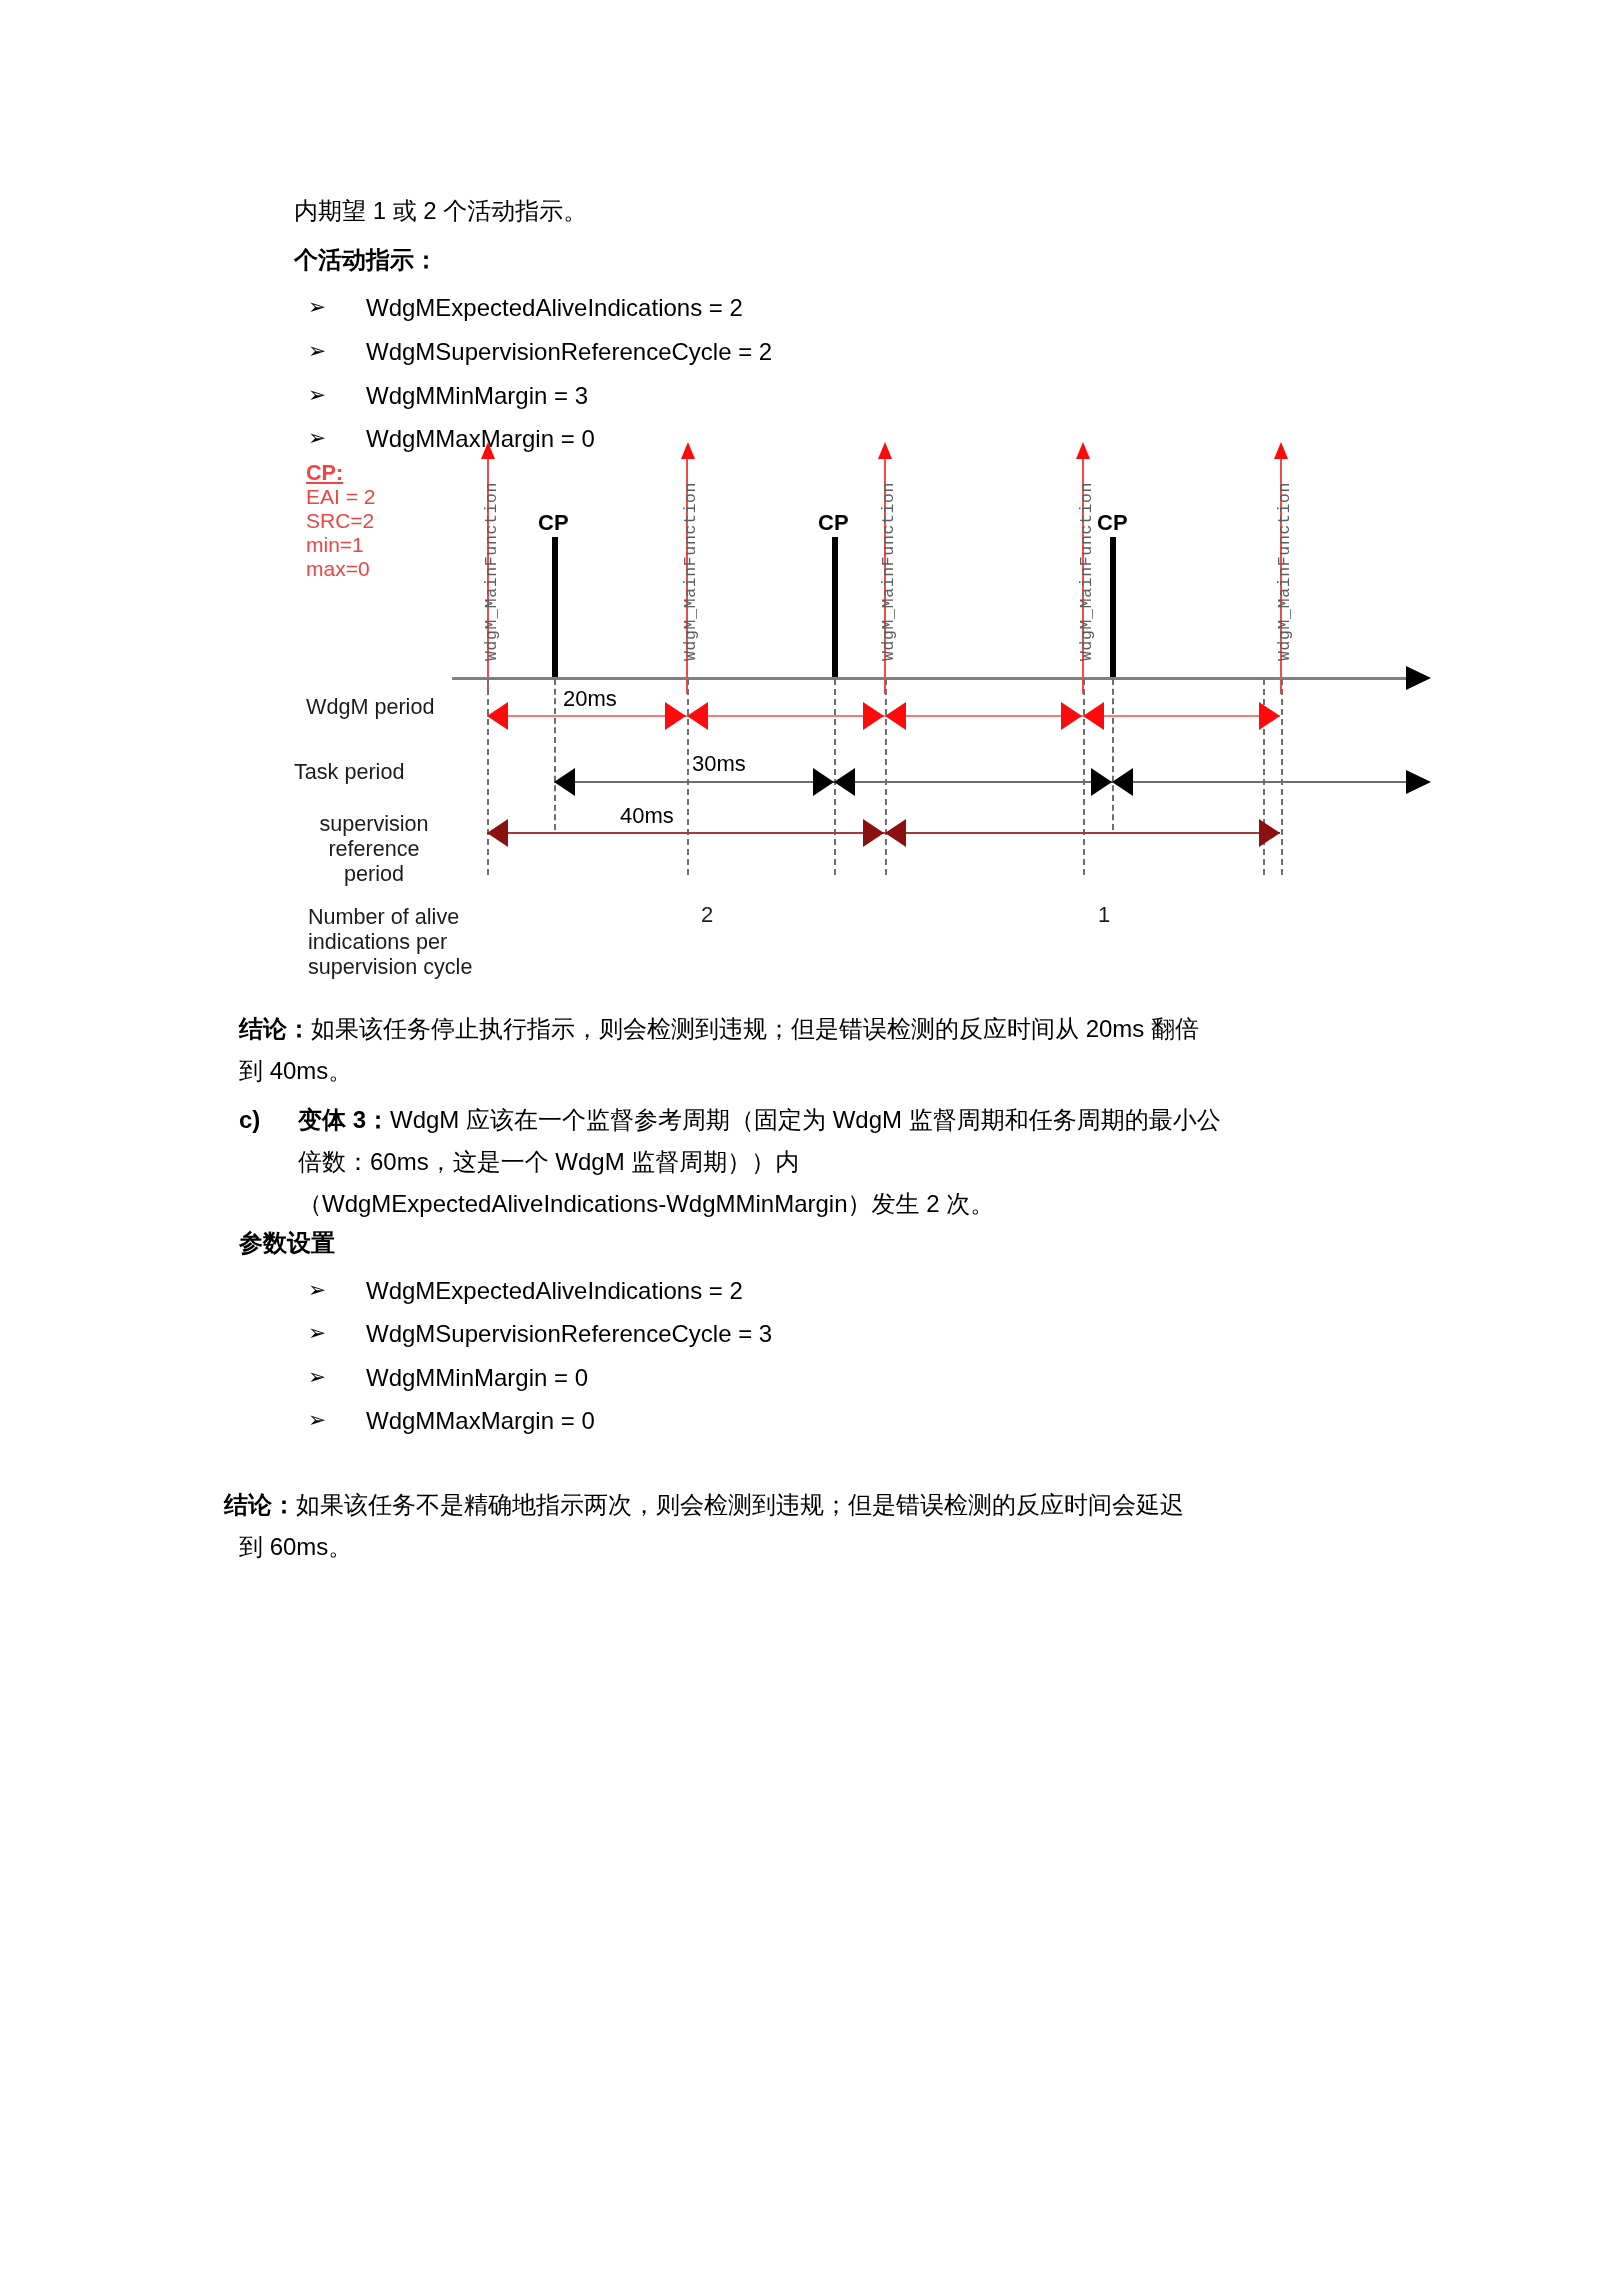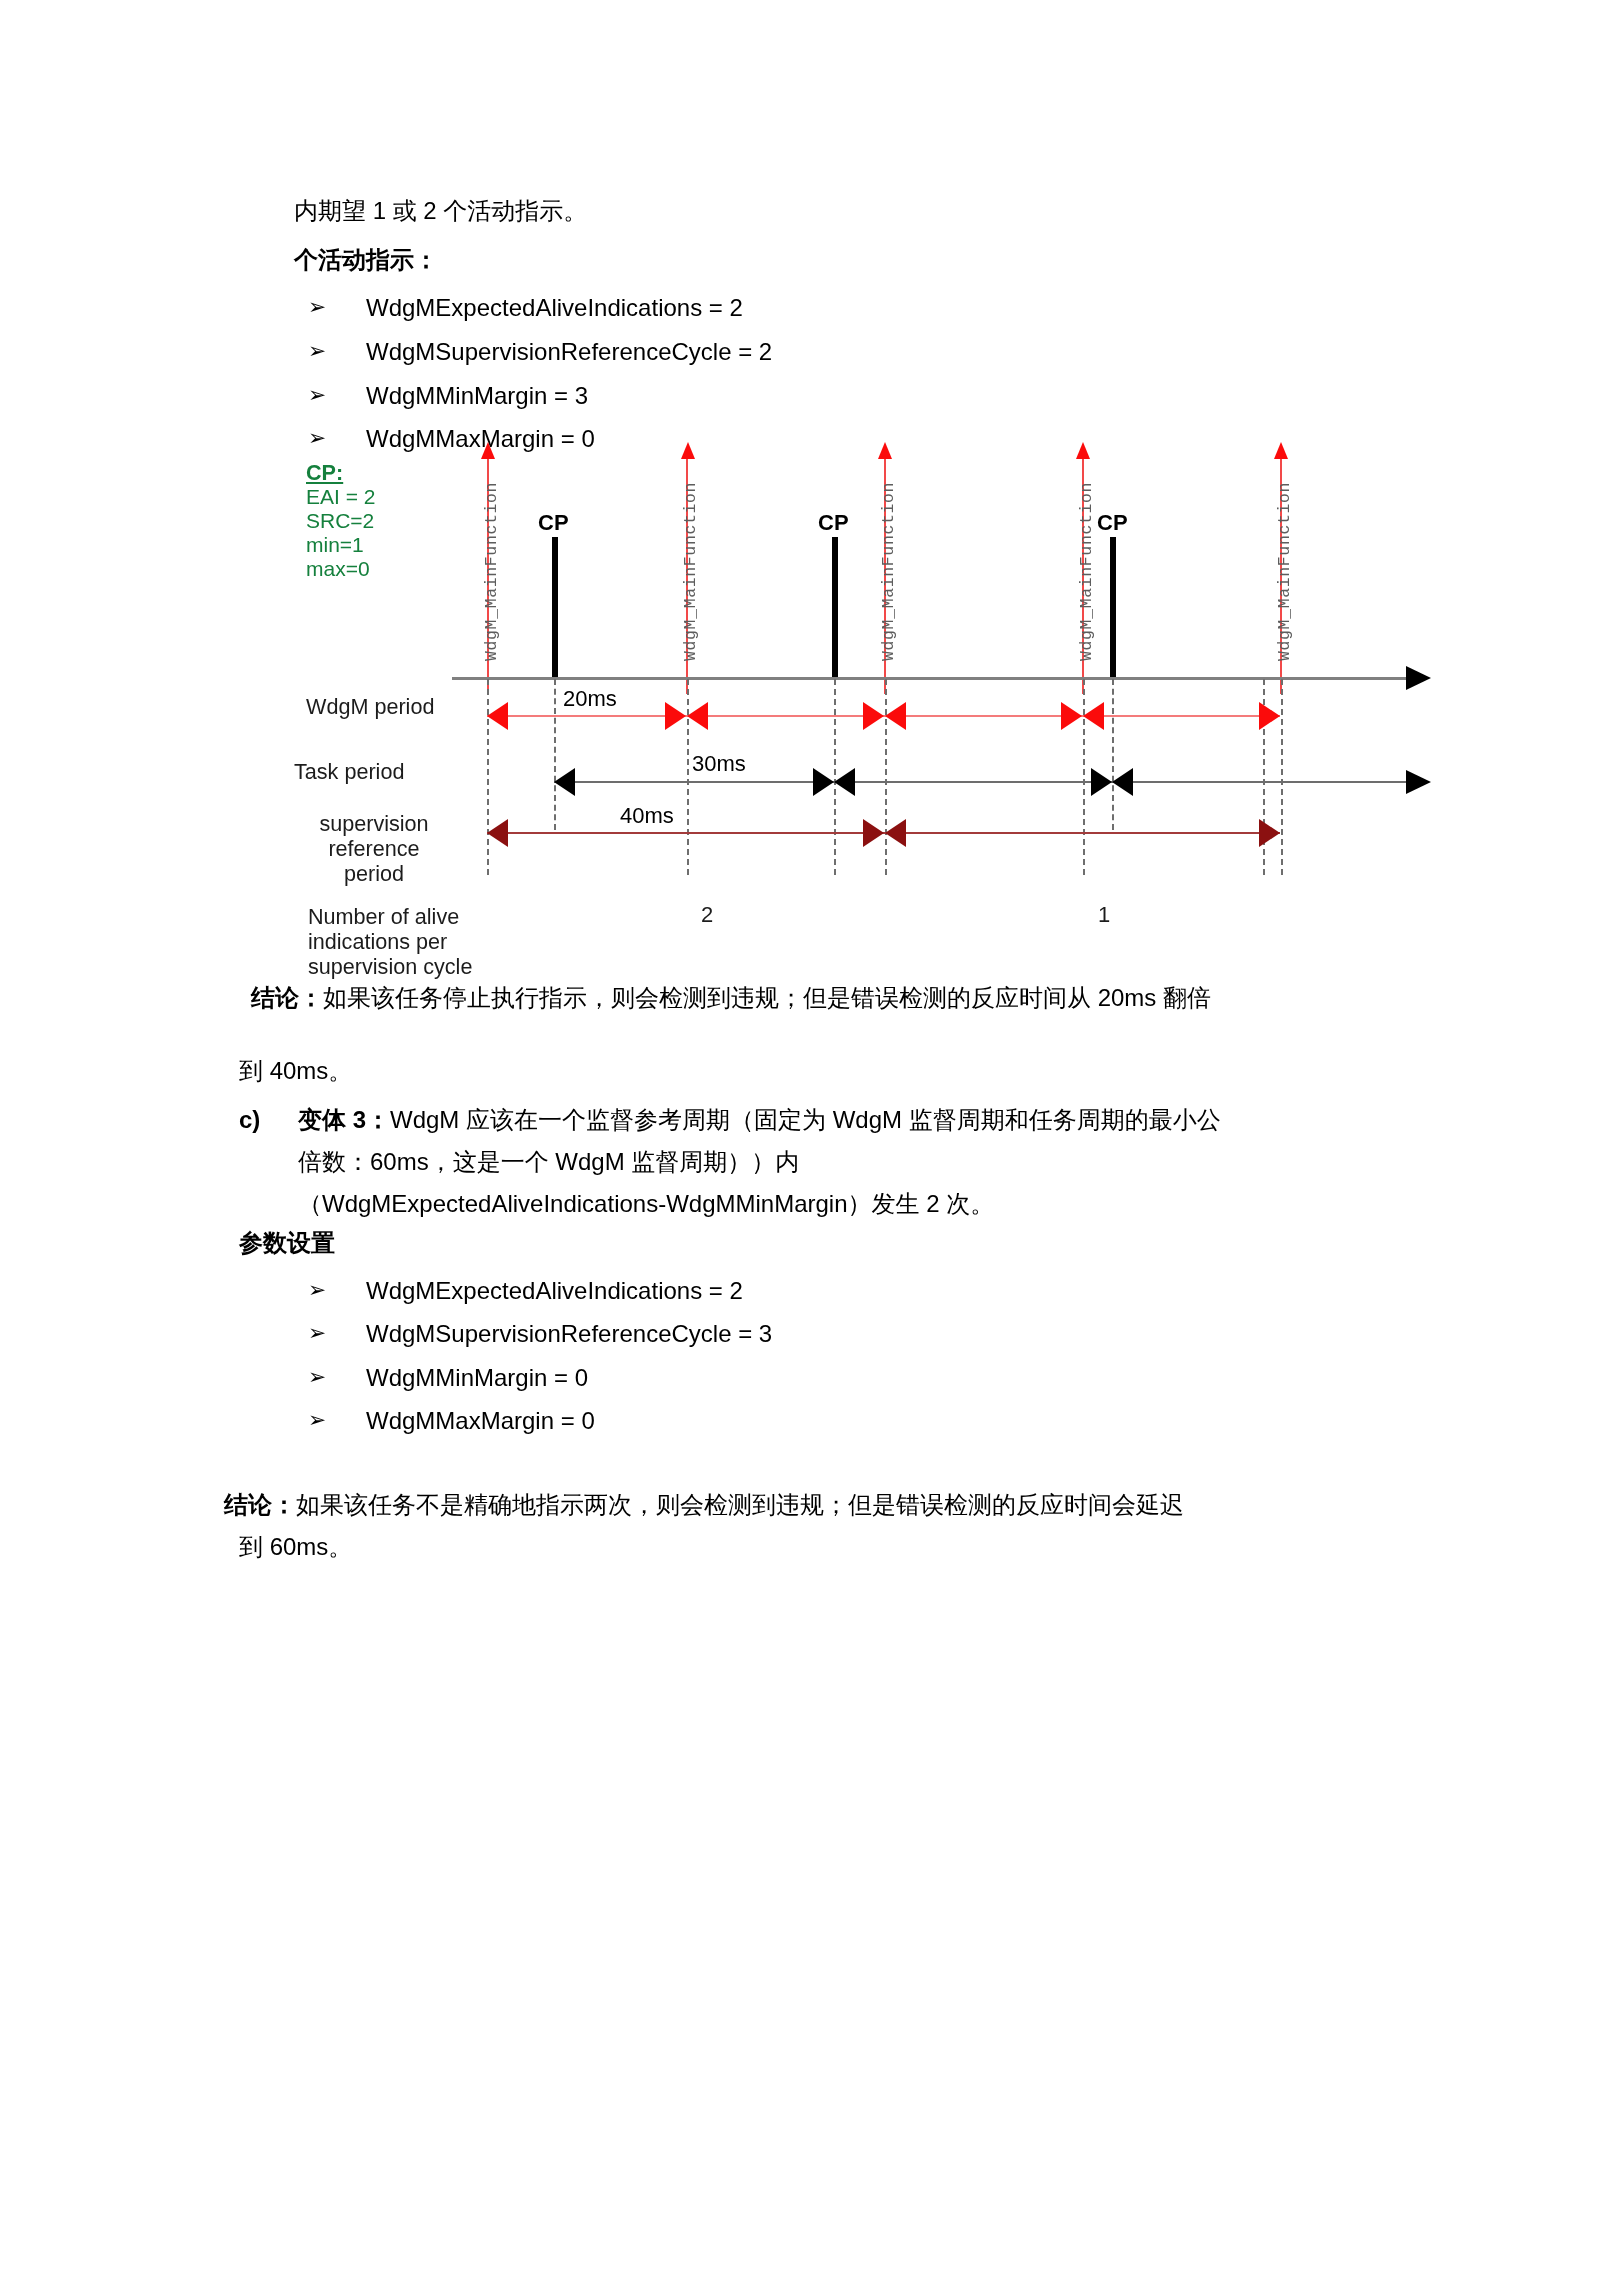--- a/index.html
+++ b/index.html
@@ -17,21 +17,21 @@
   .para{position:absolute;font-size:24px;line-height:42px;}
 
   
   .bullet{position:absolute;font-size:24px;white-space:nowrap;}
   .bullet .mark{position:absolute;left:0;top:0;font-size:21.6px;}
   .bullet .txt{position:absolute;left:58px;top:0;}
 
   
   .figure{position:absolute;left:0;top:0;width:1623px;height:1021px;}
 
-  .legend{position:absolute;font-size:21px;line-height:24px;white-space:nowrap;color:#15803d;}
+  .legend{position:absolute;font-size:21px;line-height:24px;white-space:nowrap;color:#ef4444;}
   .legend .hd{font-weight:bold;text-decoration:underline;font-size:21.6px;}
 
   
   .mfarrow{position:absolute;width:2px;background:#f24949;}
   .mfhead{position:absolute;width:0;height:0;
     border-left:7.2px solid transparent;border-right:7.2px solid transparent;
     border-bottom:17px solid #fb0b0b;}
   .mflabel{position:absolute;font-family:"Liberation Mono",monospace;
     font-size:16.4px;color:#5d5d5d;letter-spacing:0.7px;white-space:nowrap;
     transform-origin:0 0;transform:rotate(-90deg);}
@@ -179,21 +179,21 @@
 
     <div class="rowlabel" style="left:308px;top:904px;">
       <div>Number of alive</div>
       <div>indications per</div>
       <div>supervision cycle</div>
     </div>
     <div class="aliveval" style="left:701px;top:902px;">2</div>
     <div class="aliveval" style="left:1098px;top:902px;">1</div>
   </div>
 
-  <div class="para" style="left:239px;top:977px;width:1165px;margin-left:12px;">
+  <div class="para" style="left:239px;top:1008px;width:1165px;">
     <span style="font-weight:bold;">结论：</span><span>如果该任务停止执行指示，则会检测到违规；但是错误检测的反应时间从 20ms 翻倍</span>
   </div>
   <div class="para" style="left:239px;top:1050px;width:1165px;">
     <span>到 40ms。</span>
   </div>
 
   <div class="para" style="left:239px;top:1099px;">
     <span style="font-weight:bold;">c)</span>
   </div>
   <div class="para" style="left:298px;top:1099px;width:1112px;">

